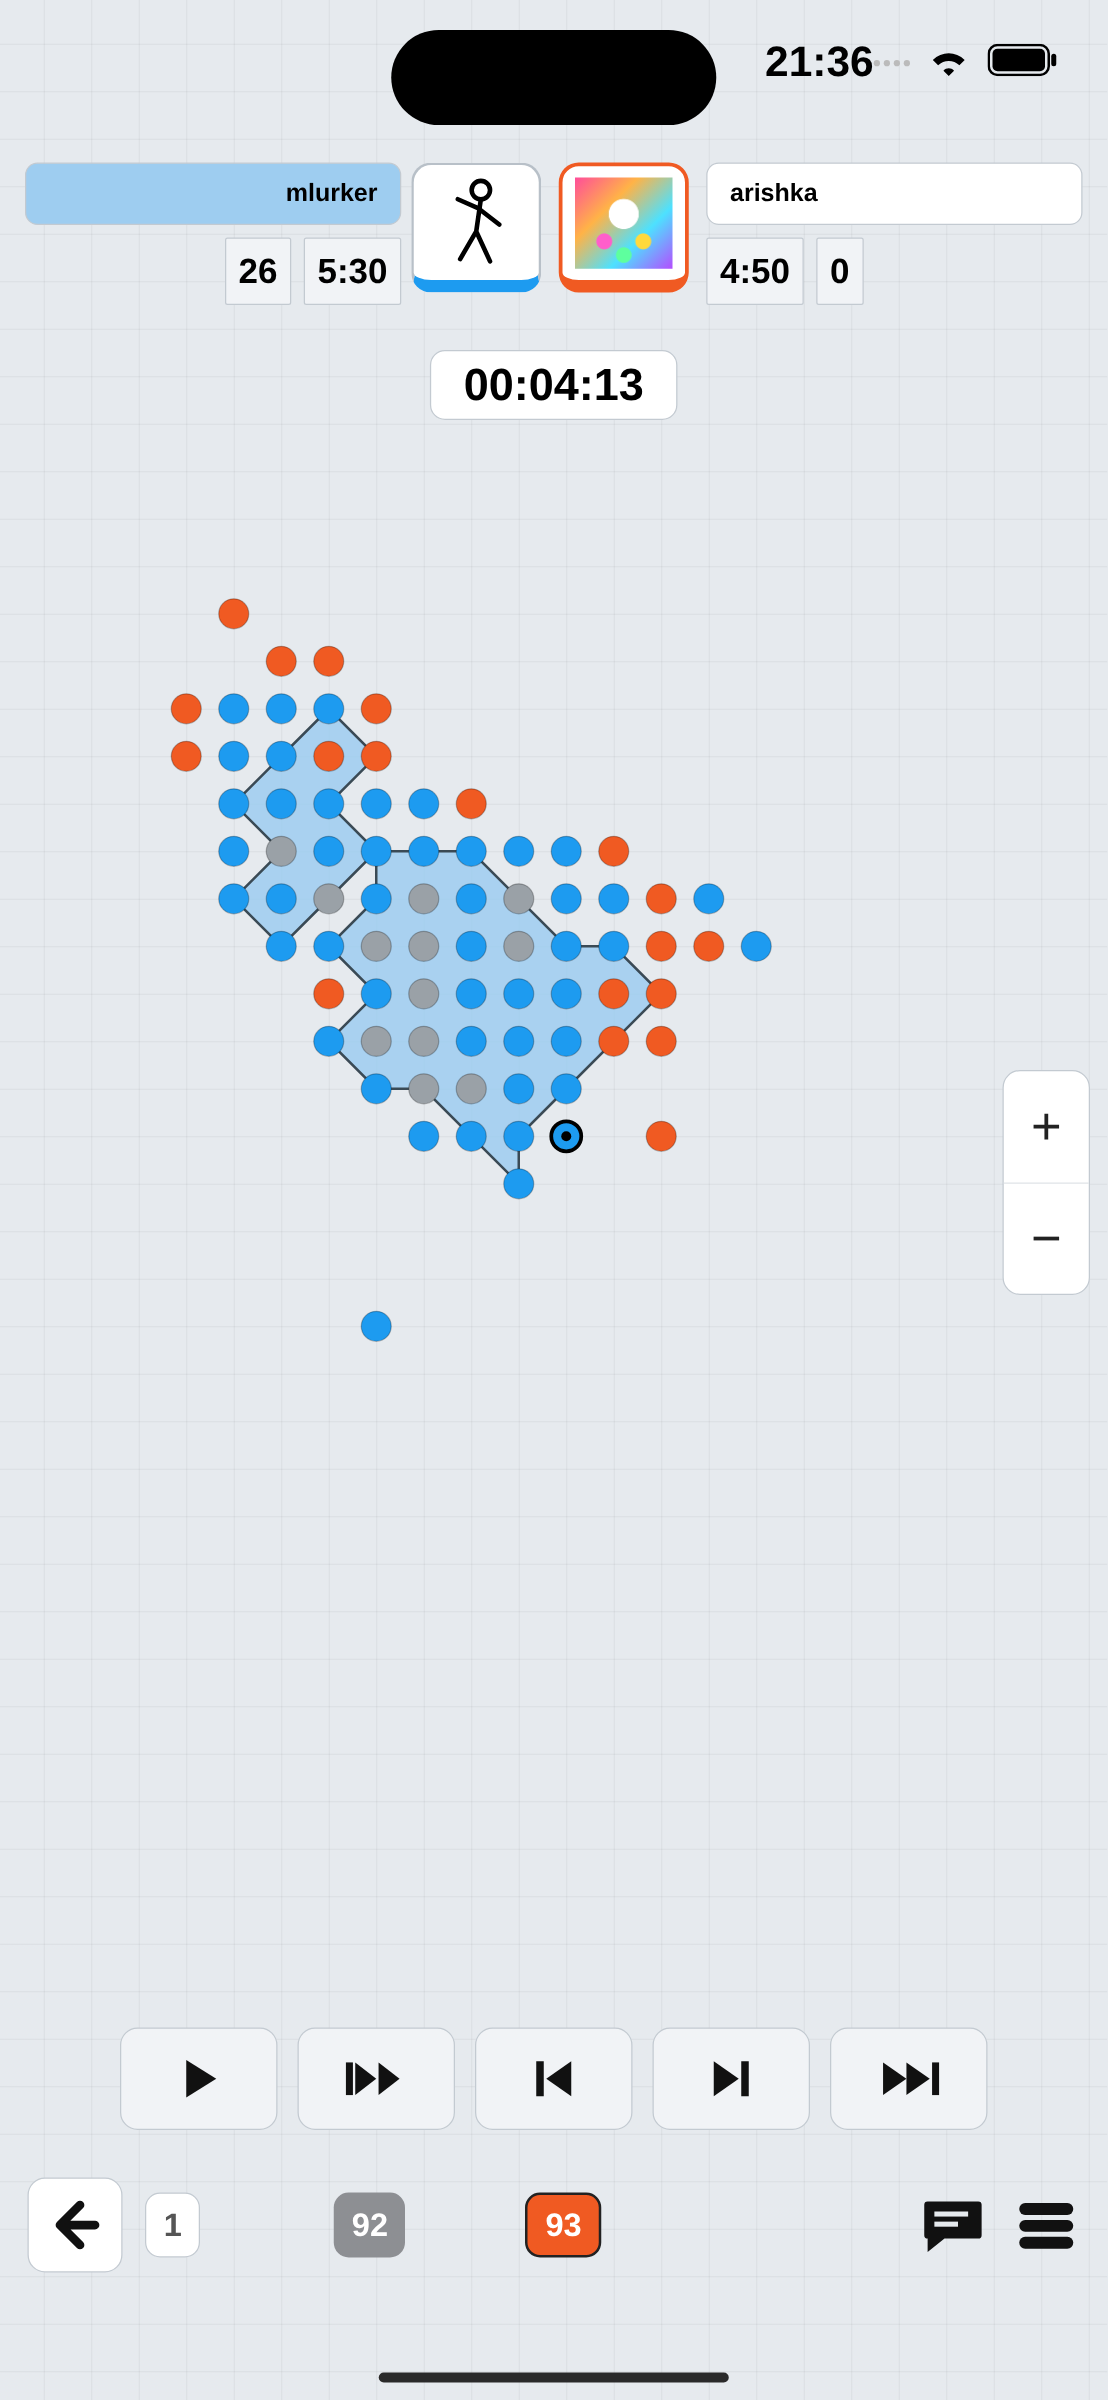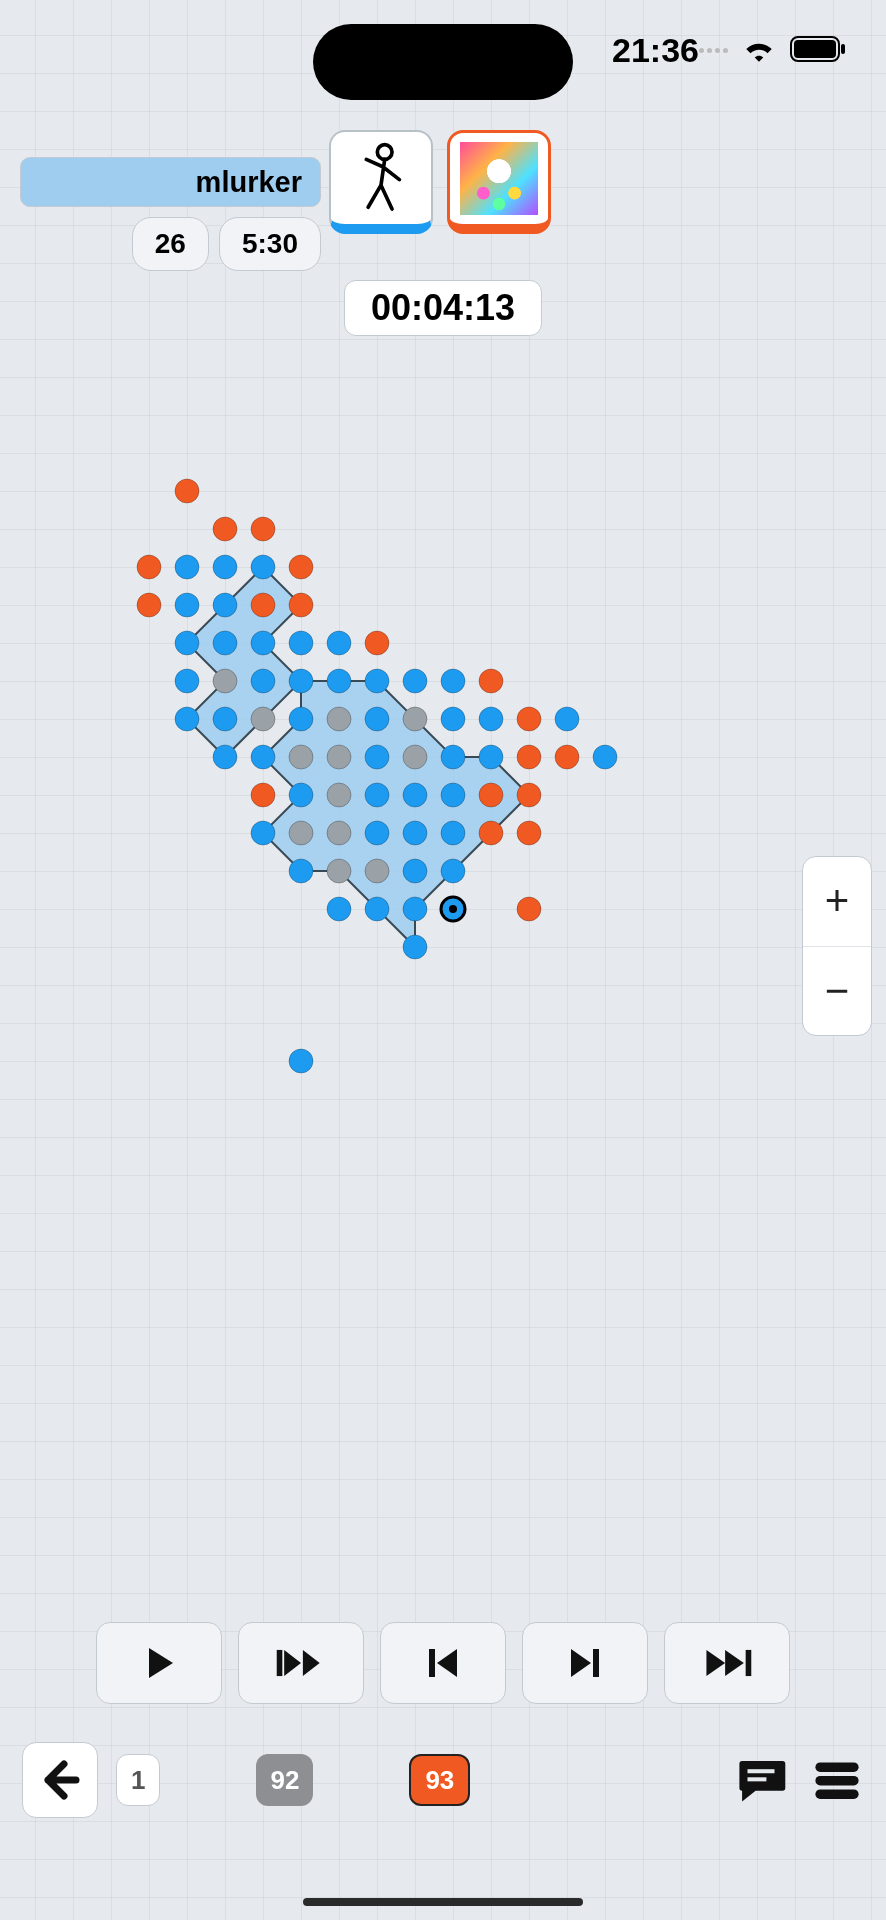--- a/index.html
+++ b/index.html
@@ -40,26 +40,26 @@
     grid-template-columns: 1fr 110px 110px 1fr;
     column-gap: 8px;
     padding: 0 20px;
     align-items: start;
   }
   .player-col { display:flex; flex-direction:column; gap:10px; align-items:flex-end; }
   .player-col.right { align-items:flex-start; }
   .name-pill {
     width: 100%; height: 50px; border:1px solid #c3cad1; border-radius:10px;
     display:flex; align-items:center; padding:0 18px;
-    font-size:29px; font-weight:600; background:#fff;margin-top:27px;
+    font-size:20px; font-weight:600; background:#fff;
   }
   .name-pill.blue { background:#9ecdf0; justify-content:flex-end; }
   .stat-row { display:flex; gap:10px; }
   .stat-box {
-    height: 54px; padding: 0 22px; border:1px solid #c3cad1; border-radius:19px;
+    height: 54px; padding: 0 10px; border:1px solid #c3cad1; border-radius:2px;
     background:#f1f3f6; display:flex; align-items:center; justify-content:center;
     font-size:28px; font-weight:600;
   }
   .avatar {
     width: 104px; height: 104px; border-radius:16px; border:2px solid #b8c0c8;
     background:#fff; position:relative; overflow:hidden;
     display:flex; align-items:center; justify-content:center;
   }
   .avatar.active-blue { border-bottom: 10px solid #1d9bf0; }
   .avatar.active-orange{ border:3px solid #f05a22; border-bottom:10px solid #f05a22;}
@@ -108,21 +108,21 @@
   .back-btn{
     width:76px; height:76px; background:#fff; border:1px solid #c3cad1;
     border-radius:14px; display:flex; align-items:center; justify-content:center;
   }
   .move-chip{
     height:52px; min-width:44px; padding:0 14px; border-radius:12px;
     display:flex; align-items:center; justify-content:center;
     font-size:26px; font-weight:700; color:#fff;
   }
   .chip-white{ background:#fff; color:#555; border:1px solid #c3cad1;}
-  .chip-grey { background:#8d8f93; }
+  .chip-grey { background:#8d8f93;margin-left:11px; }
   .chip-orange{ background:#f05a22; border:2px solid #222;}
   .spacer{ flex:1;}
   .right-icons{ display:flex; gap:22px; align-items:center;}
   .ricon{ width:54px; height:54px; display:flex; align-items:center; justify-content:center;}
   .home-indicator{
     position:absolute; bottom:14px; left:50%; transform:translateX(-50%);
     width:280px; height:8px; background:#2a2a2a; border-radius:6px;
   }
 </style>
 </head>
@@ -170,20 +170,33 @@
     </div>
   </div>
   <div class="avatar active-blue">
     <svg viewBox="0 0 60 80">
       <circle cx="34" cy="12" r="8" fill="none" stroke="#000" stroke-width="4"></circle>
       <path d="M34 20 L30 48 M30 48 L16 72 M30 48 L42 74 M32 28 L14 20 M32 28 L50 42" fill="none" stroke="#000" stroke-width="4" stroke-linecap="round"></path>
     </svg>
   </div>
   <div class="avatar active-orange">
     <div class="kitten"></div>
+  </div>
+  <div class="player-col right">
+    <div class="name-pill">
+        <span>arishka</span>
+      </div>
+    <div class="stat-row">
+      <div class="stat-box">
+          <span>4:50</span>
+        </div>
+      <div class="stat-box">
+          <span>0</span>
+        </div>
+    </div>
   </div>
 </div>
 
 <div class="match-timer">
     <span>00:04:13</span>
   </div>
 
 <div class="board-wrap">
   <svg class="board-svg" id="board-svg" width="886" height="1920">
       <path d="M225 605 L263 567 L301 605 L263 643 L301 681 L263 719 L225 757 L187 719 L225 681 L187 643 Z" fill="#9ecdf0" fill-opacity="0.85" stroke="#3a4a55" stroke-width="2"></path>

